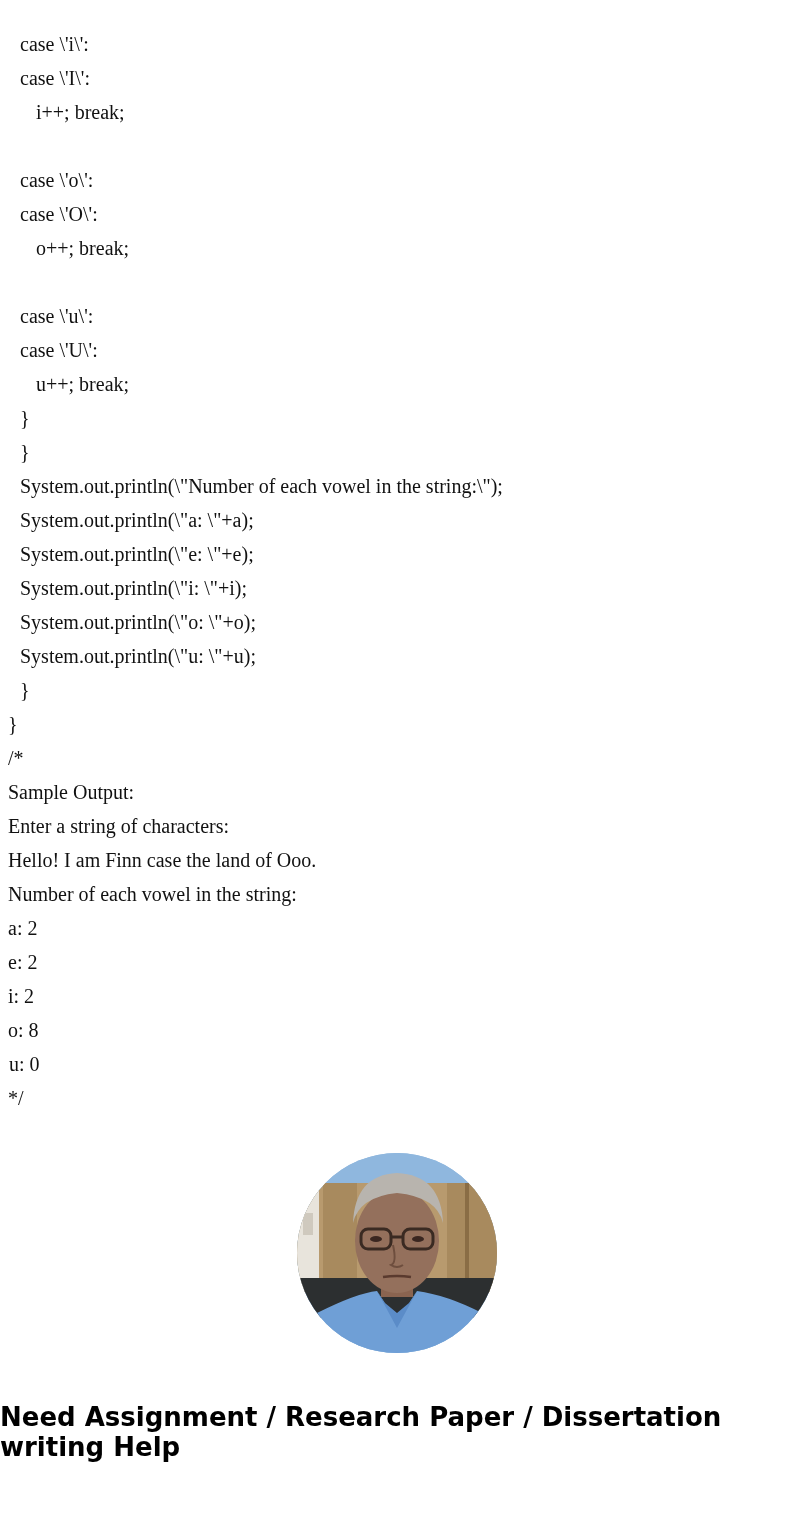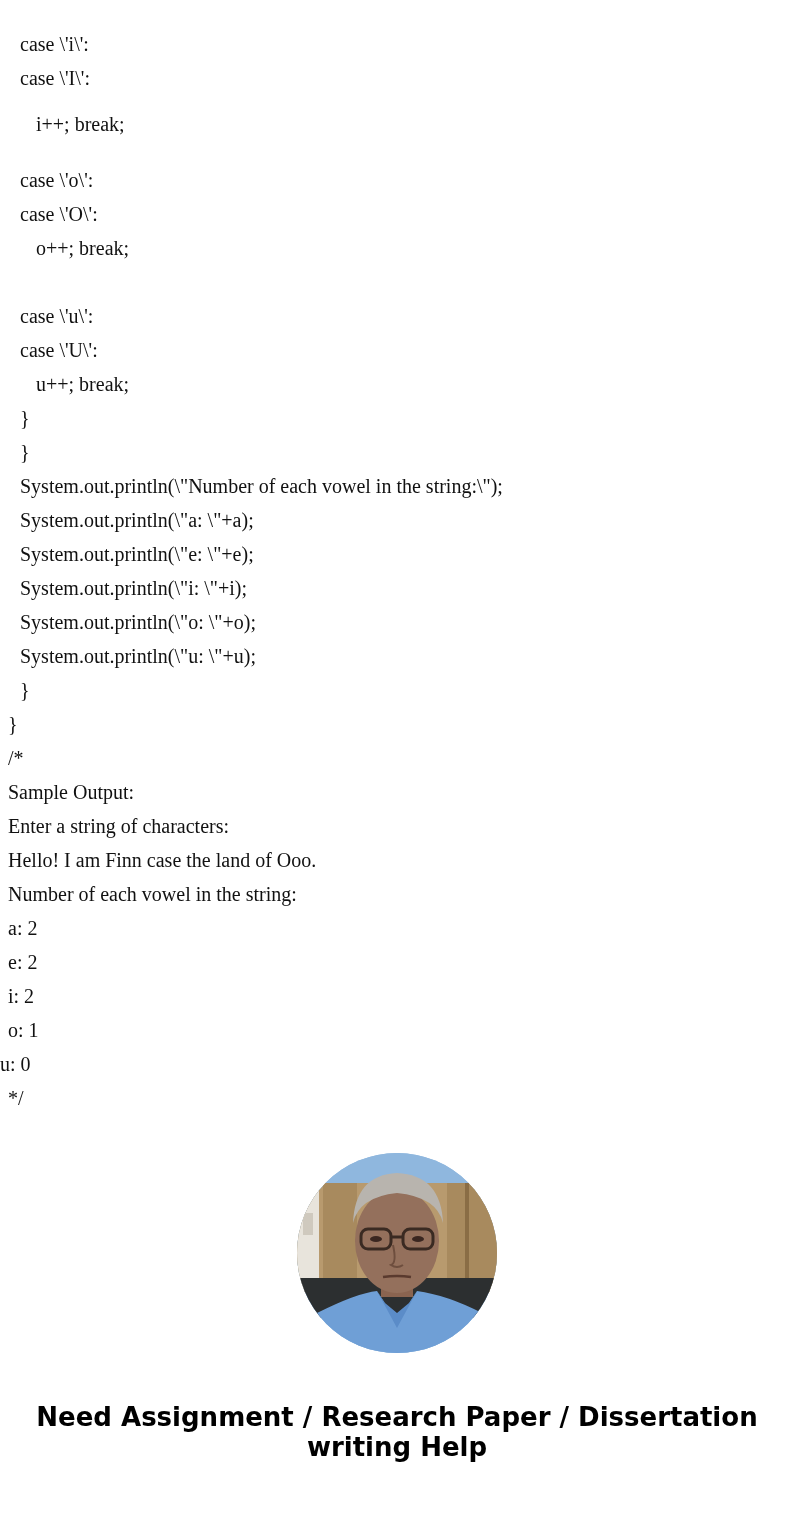--- a/index.html
+++ b/index.html
@@ -26,36 +26,35 @@
       height: 200px;
       border-radius: 50%;
       overflow: hidden;
       background: #8fb7de;
     }
     .promo {
       position: absolute;
       left: 0;
       top: 1402px;
       width: 794px;
-      text-align: center;
       font-family: "DejaVu Sans", sans-serif;
       font-weight: bold;
       font-size: 26px;
       line-height: 30px;
       color: #000000;
     }
     .promo div { white-space: nowrap; }
   </style>
 </head>
 <body>
 
 <div class="code-area" id="code-area">
     <div class="line" style="left: 20px; top: 34px;">case \'i\':</div>
     <div class="line" style="left: 20px; top: 68px;">case \'I\':</div>
-    <div class="line" style="left: 36px; top: 114px;">i++; break;</div>
+    <div class="line" style="left: 36px; top: 102px;">i++; break;</div>
     <div class="line" style="left: 20px; top: 170px;">case \'o\':</div>
     <div class="line" style="left: 20px; top: 204px;">case \'O\':</div>
     <div class="line" style="left: 36px; top: 238px;">o++; break;</div>
     <div class="line" style="left: 20px; top: 306px;">case \'u\':</div>
     <div class="line" style="left: 20px; top: 340px;">case \'U\':</div>
     <div class="line" style="left: 36px; top: 374px;">u++; break;</div>
     <div class="line" style="left: 20px; top: 408px;">}</div>
     <div class="line" style="left: 20px; top: 442px;">}</div>
     <div class="line" style="left: 20px; top: 476px;">System.out.println(\"Number of each vowel in the string:\");</div>
     <div class="line" style="left: 20px; top: 510px;">System.out.println(\"a: \"+a);</div>
@@ -66,22 +65,22 @@
     <div class="line" style="left: 20px; top: 680px;">}</div>
     <div class="line" style="left: 8px; top: 714px;">}</div>
     <div class="line" style="left: 8px; top: 748px;">/*</div>
     <div class="line" style="left: 8px; top: 782px;">Sample Output:</div>
     <div class="line" style="left: 8px; top: 816px;">Enter a string of characters:</div>
     <div class="line" style="left: 8px; top: 850px;">Hello! I am Finn case the land of Ooo.</div>
     <div class="line" style="left: 8px; top: 884px;">Number of each vowel in the string:</div>
     <div class="line" style="left: 8px; top: 918px;">a: 2</div>
     <div class="line" style="left: 8px; top: 952px;">e: 2</div>
     <div class="line" style="left: 8px; top: 986px;">i: 2</div>
-    <div class="line" style="left: 8px; top: 1020px;">o: 1</div>
-    <div class="line" style="left: 0; top: 1054px;">u: 0</div>
+    <div class="line" style="left: 8px; top: 1020px;">o: 8</div>
+    <div class="line" style="left: 9px; top: 1054px;">u: 0</div>
     <div class="line" style="left: 8px; top: 1088px;">*/</div>
   </div>
 
 <div class="portrait">
   <svg width="200" height="200" viewBox="0 0 200 200">
     <rect x="0" y="0" width="200" height="200" fill="#8fb7de"></rect>
 
     <rect x="0" y="30" width="200" height="110" fill="#b89a6e"></rect>
     <rect x="0" y="30" width="22" height="110" fill="#e8e4dc"></rect>
     <rect x="6" y="60" width="10" height="22" fill="#cfc9be"></rect>

